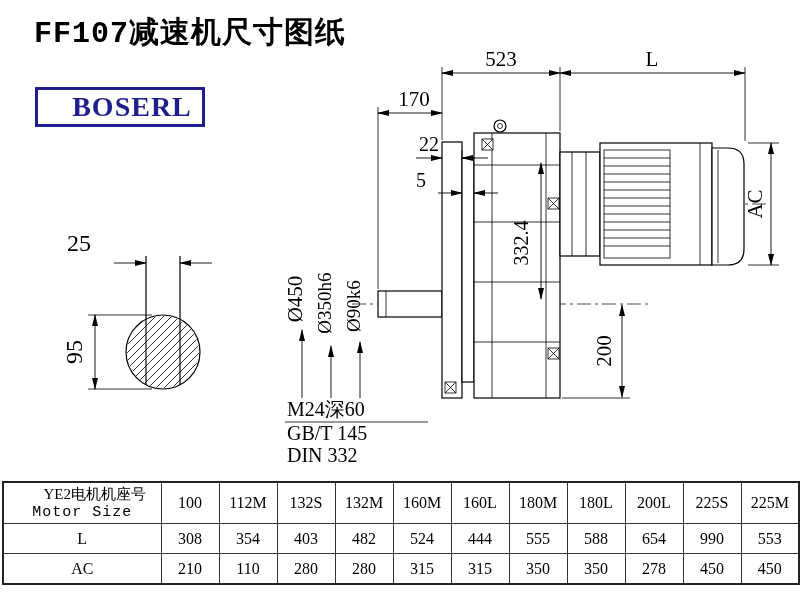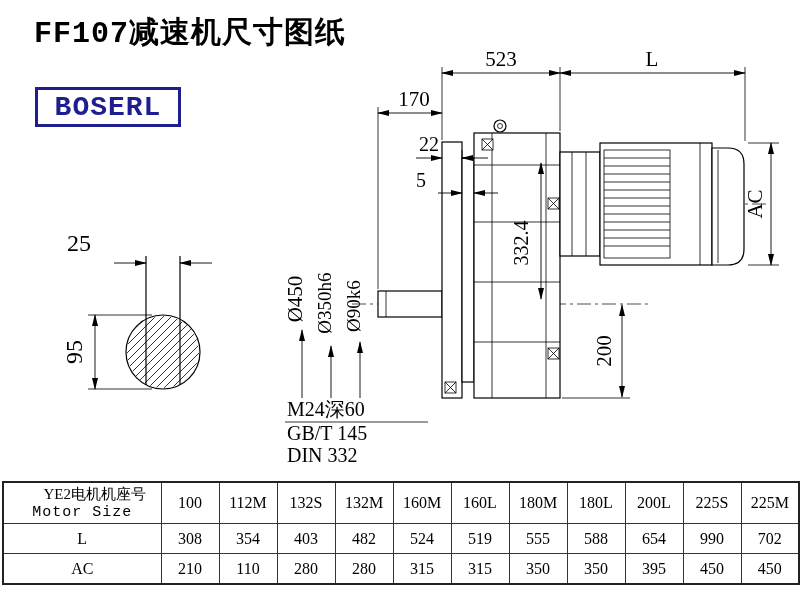--- a/index.html
+++ b/index.html
@@ -8,22 +8,22 @@
     font-family:"Liberation Serif","DejaVu Serif",serif;overflow:hidden;color:#000;
   }
   .title{
     position:absolute;left:34px;top:12px;
     font-family:Liberation Mono, monospace;
     font-weight:bold;font-size:30px;letter-spacing:1px;white-space:nowrap;
   }
   .logo-box{
     position:absolute;left:35px;top:87px;width:140px;height:34px;
     border:3px solid #1e1e8f;display:flex;align-items:center;justify-content:center;
-    font-family:Liberation Mono, monospace;font-weight:bold;
-    font-size:28px;color:#1e1e8f;letter-spacing:1px;
+    font-family:Liberation Serif, serif;font-weight:bold;
+    font-size:28px;color:#1e1e8f;letter-spacing:1px;padding-left:24px;
   }
   svg.drawing{position:absolute;left:0;top:0;}
   svg .s{stroke:#000;fill:none;stroke-width:1.2;}
   svg .sf{stroke:#000;fill:#fff;stroke-width:1.2;}
   svg .thin{stroke:#000;fill:none;stroke-width:0.8;}
   svg .dim{stroke:#000;fill:none;stroke-width:0.9;}
   svg .cl{stroke:#000;fill:none;stroke-width:0.7;stroke-dasharray:14 4 3 4;}
   svg text.lbl{font-family:"Liberation Serif","DejaVu Serif",serif;fill:#000;stroke:none;}
   table.dim-table{
     position:absolute;left:2px;top:481px;width:796px;
@@ -242,35 +242,35 @@
       <th>225S</th>
       <th>225M</th>
     </tr>
     <tr class="drow">
       <th>L</th>
       <td>308</td>
       <td>354</td>
       <td>403</td>
       <td>482</td>
       <td>524</td>
-      <td>519</td>
+      <td>444</td>
       <td>555</td>
       <td>588</td>
       <td>654</td>
       <td>990</td>
-      <td>702</td>
+      <td>553</td>
     </tr>
     <tr class="drow">
       <th>AC</th>
       <td>210</td>
       <td>110</td>
       <td>280</td>
       <td>280</td>
       <td>315</td>
       <td>315</td>
       <td>350</td>
       <td>350</td>
-      <td>395</td>
+      <td>278</td>
       <td>450</td>
       <td>450</td>
     </tr>
   </tbody>
 </table>
 
 </body></html>

